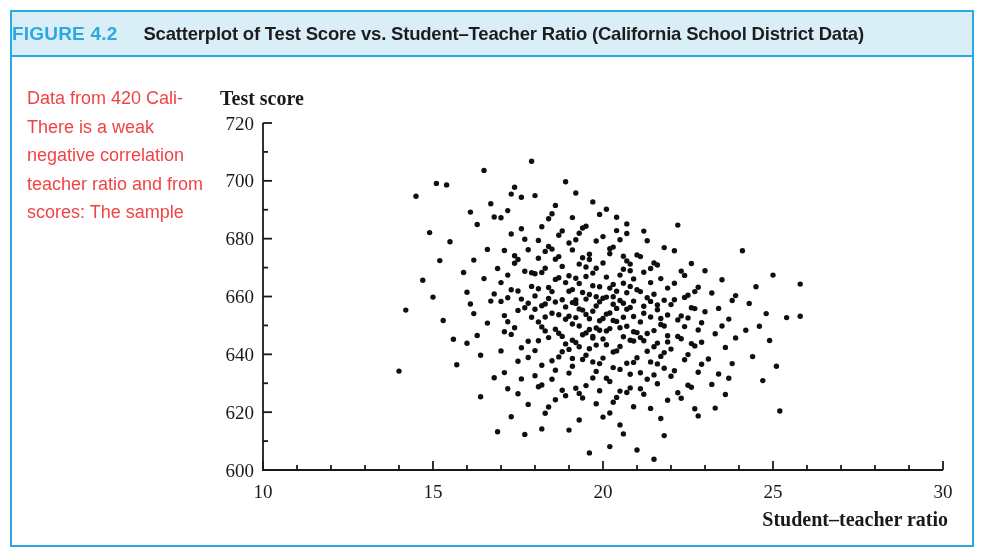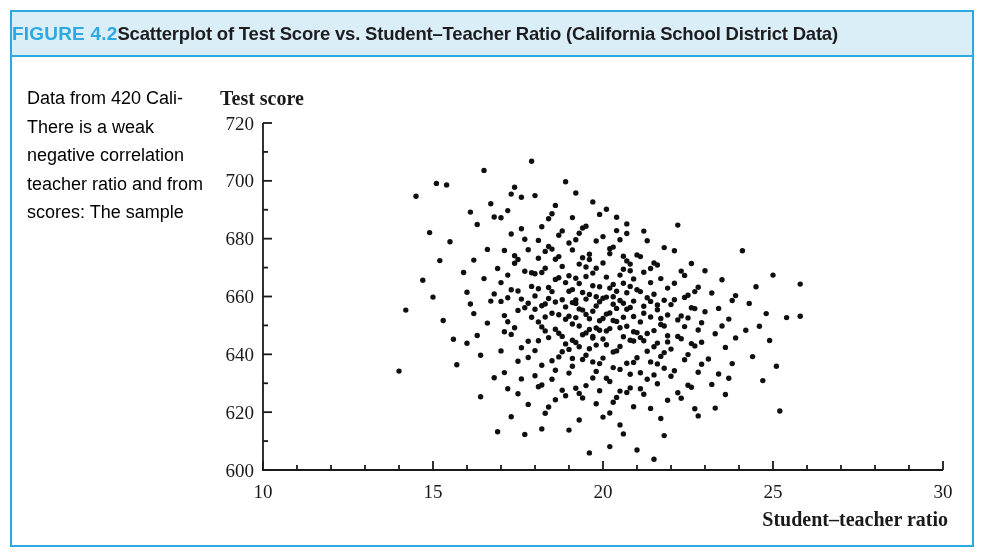--- a/index.html
+++ b/index.html
@@ -6,23 +6,23 @@
   body{width:984px;height:559px;position:relative;overflow:hidden;
        font-family:"Liberation Sans",sans-serif;}
   .frame{position:absolute;left:10px;top:10px;width:960px;height:533px;
          border:2px solid var(--accent);background:#ffffff;}
   .header{position:absolute;left:0;top:0;right:0;height:43px;
           background:var(--header-bg);border-bottom:2px solid var(--accent);
           display:flex;align-items:center;}
   .figure-label{color:var(--accent);font-weight:bold;font-size:19px;
                 letter-spacing:.2px;white-space:nowrap;}
   .figure-title{color:#1d1d1f;font-weight:bold;font-size:18.5px;
-                white-space:nowrap;letter-spacing:-0.2px;}
+                margin-left:26px;white-space:nowrap;letter-spacing:-0.2px;}
   .caption{position:absolute;left:15px;top:72px;width:212px;
-           font-size:18px;line-height:28.5px;color:#000000;}
+           font-size:18px;line-height:28.5px;color:#ef4444;}
   .caption div{white-space:nowrap;}
   svg.chart{position:absolute;left:0;top:0;}
   svg text{font-family:"Liberation Serif",serif;fill:#1a1a1a;}
   svg .axis-title{font-weight:bold;font-size:20px;}
   svg .tick-label{font-size:19px;}
 </style>
 </head>
 <body>
 
 <div class="frame">

